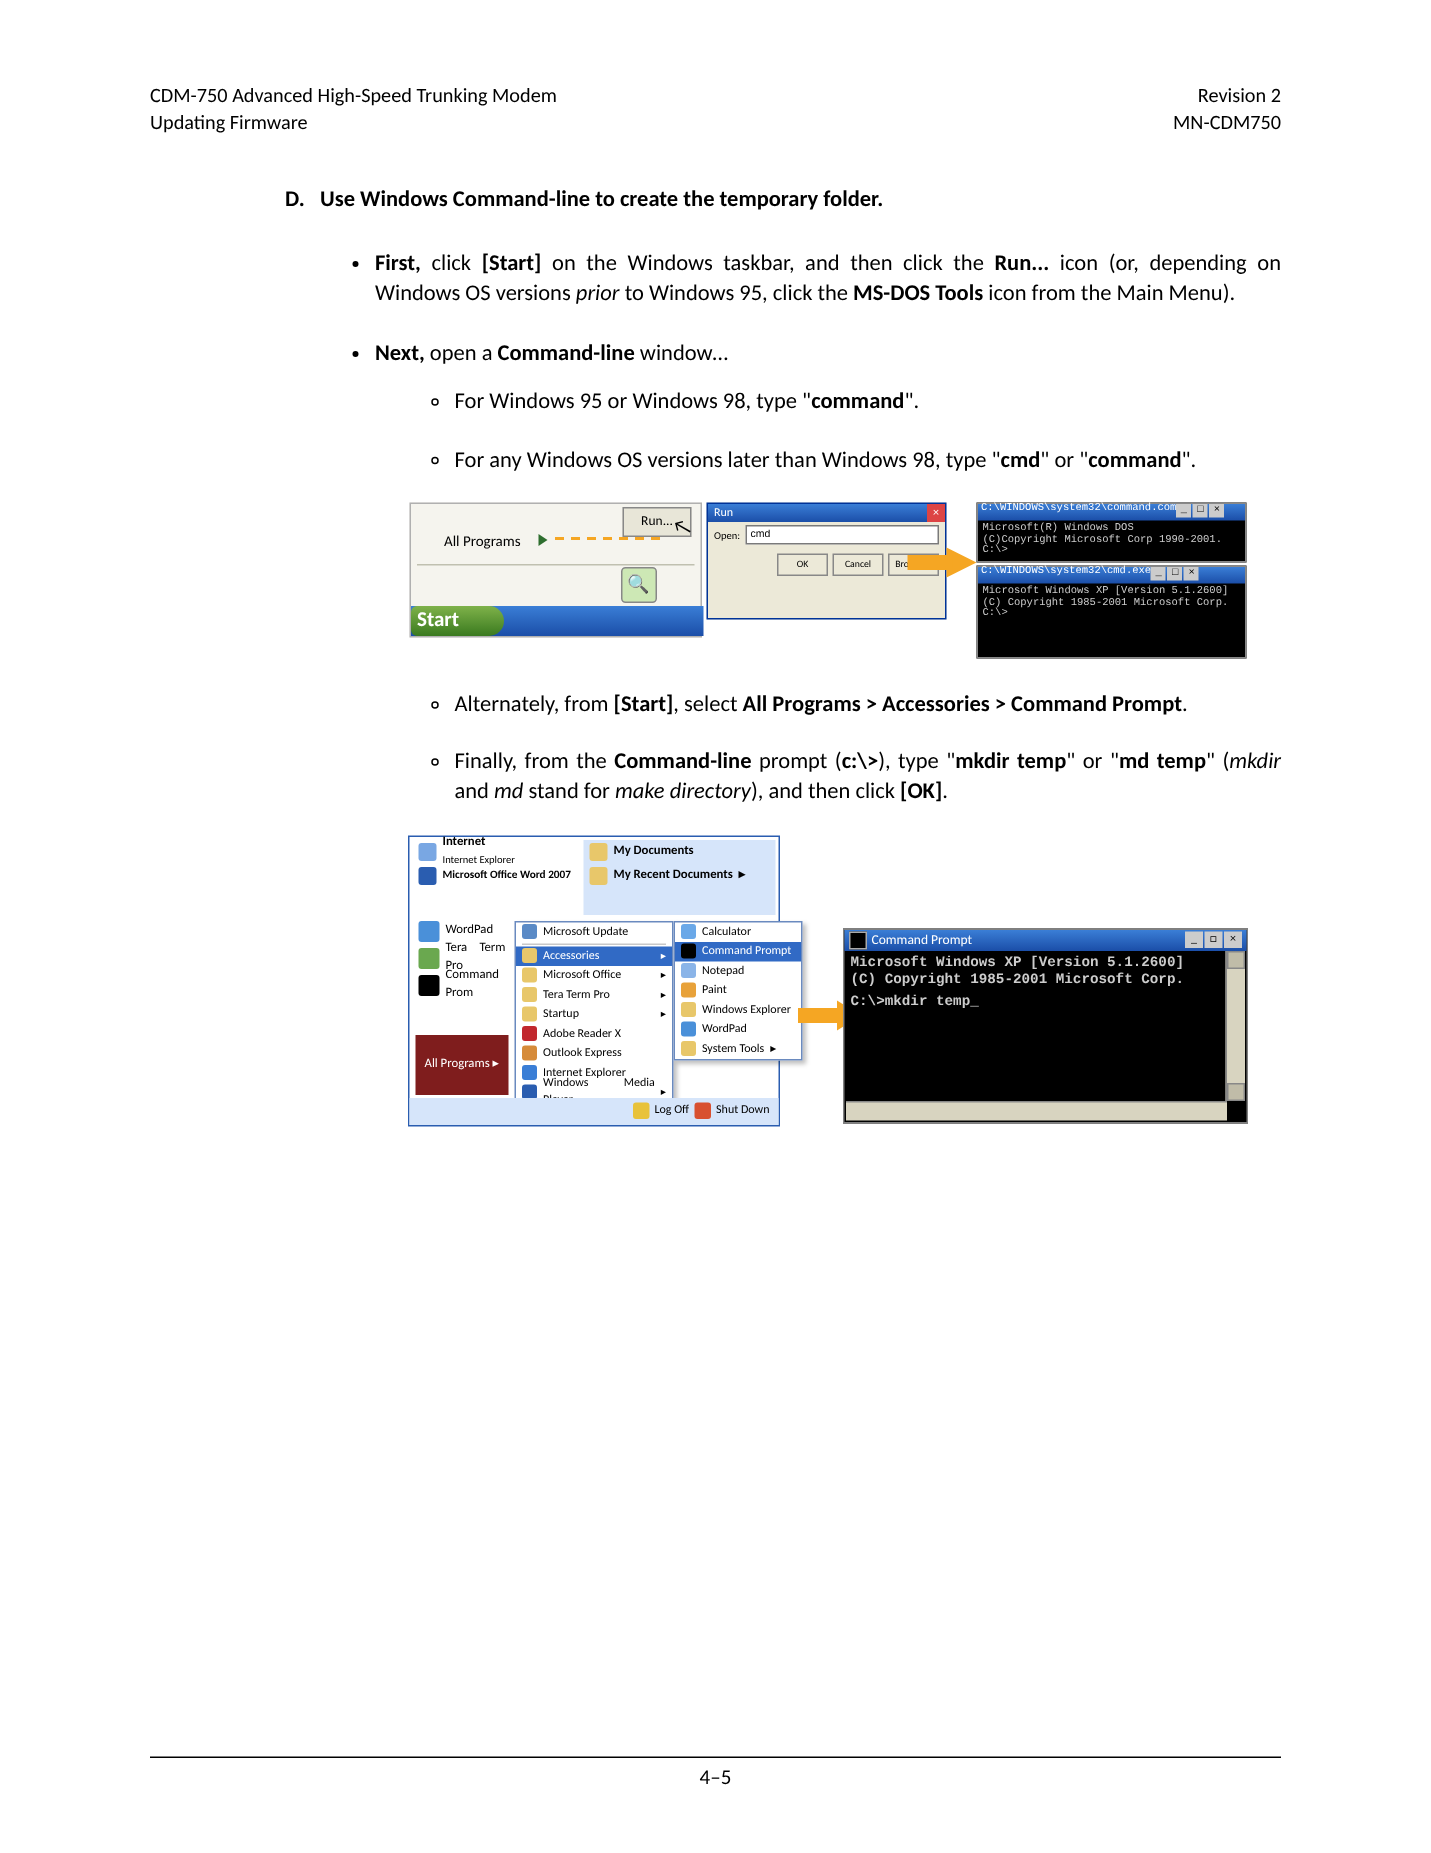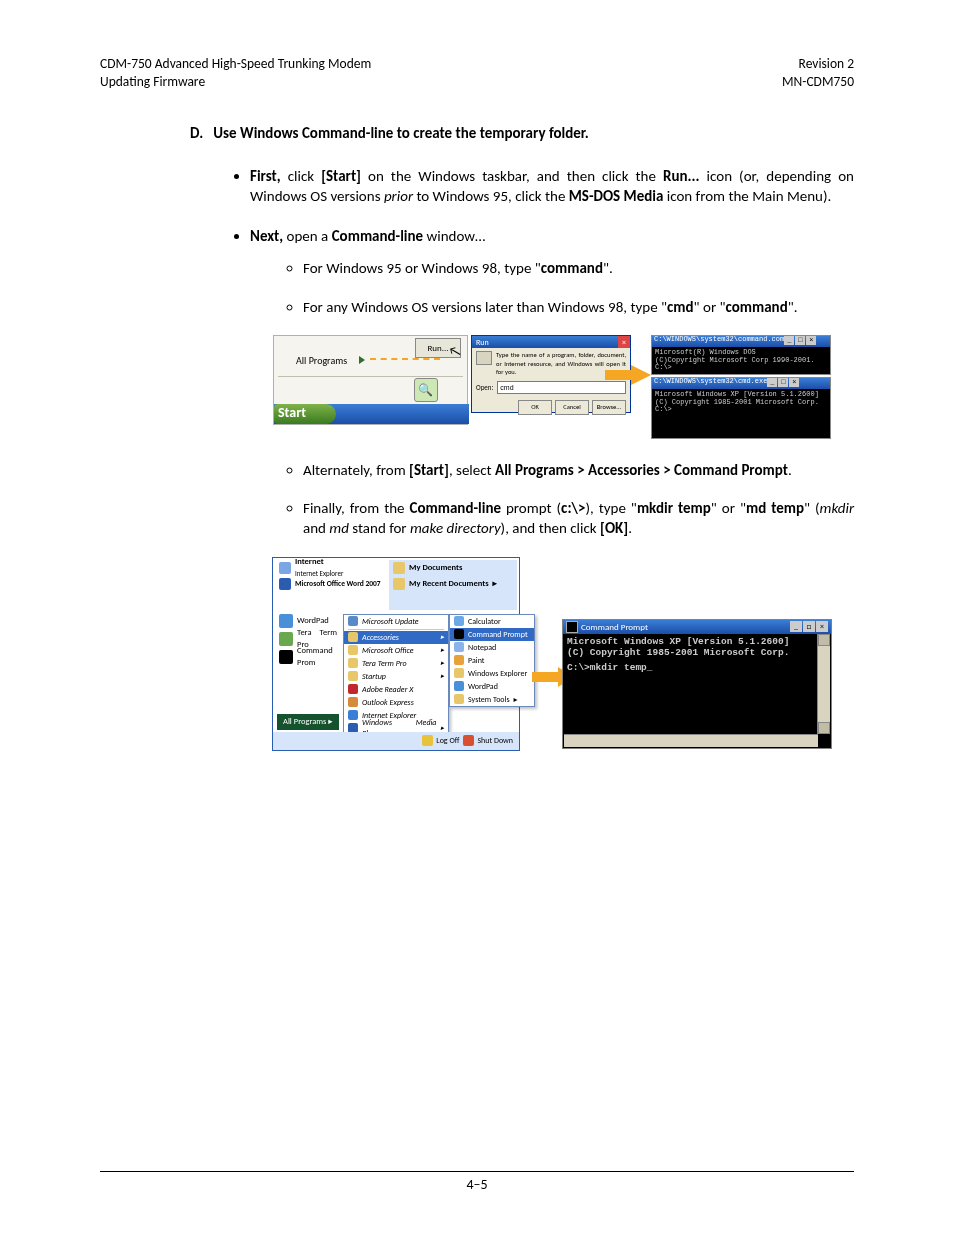--- a/index.html
+++ b/index.html
@@ -164,32 +164,32 @@
   .sm-right-col { flex:1; background:#d6e5fa; }
   .sm-item { display:flex; align-items:center; height:16px; padding:0 4px; gap:4px;}
   .sm-item.bold { font-weight:bold; }
   .sm-item .ico { width:12px; height:12px; background:#79a7e3; border-radius:2px; flex:none;}
   .sm-right-col .sm-item { font-weight:bold; }
   .sm-divider { height:1px; background:#c8c8c8; margin:1px 4px;}
   .submenu {
     position:absolute; left:70px; top:56px; width:104px;
     background:#fff; border:1px solid #6a8abf; box-shadow:2px 2px 3px rgba(0,0,0,0.25);
   }
-  .submenu .sm-item { height:13px; font-size:8px;font-style:italic; }
+  .submenu .sm-item { height:13px; font-size:8px; }
   .submenu .sm-item.hl { background:#316ac5; color:#fff;}
   .submenu .sm-item .ico { width:10px; height:10px;}
   .submenu .arrow { margin-left:auto; font-size:7px; }
   .sm-left-list {
     position:absolute; left:2px; top:54px; width:66px;
   }
   .sm-left-list .sm-item { height:18px; }
   .sm-left-list .sm-item .ico { width:14px; height:14px;}
   .all-progs-row {
     position:absolute; left:4px; bottom:20px; font-size:8.5px;
-    background:#14532d; color:#fff; padding:2px 6px;
+    background:#7f1d1d; color:#fff; padding:14px 6px;
   }
   .sm-bottom {
     position:absolute; left:0; right:0; bottom:0; height:18px;
     background:#d6e5fa; display:flex; justify-content:flex-end; gap:4px;
     align-items:center; padding-right:6px; font-size:8px;
   }
   .sm-bottom .b-ico { width:11px; height:11px; border-radius:2px;}
   .sm-bottom .logoff { display:flex; align-items:flex-start; gap:3px;}
   .sm-bottom .logoff .b-ico { background:#e8c23a;}
   .sm-bottom .shut  { display:flex; align-items:center; gap:3px;}
@@ -274,21 +274,21 @@
     </div>
   </div>
 
   <div class="section-title">
     <span>D.</span>&nbsp;&nbsp;
     <span>Use Windows Command-line to create the temporary folder.</span>
   </div>
 
   <ul class="bullets">
     <li>
-      <b>First,</b><span> click </span><b>[Start]</b><span> on the Windows taskbar, and then click the </span><b>Run...</b><span> icon (or, depending on Windows OS versions </span><i>prior</i><span> to Windows 95, click the </span><b>MS-DOS Media</b><span> icon from the Main Menu).</span>
+      <b>First,</b><span> click </span><b>[Start]</b><span> on the Windows taskbar, and then click the </span><b>Run...</b><span> icon (or, depending on Windows OS versions </span><i>prior</i><span> to Windows 95, click the </span><b>MS-DOS Tools</b><span> icon from the Main Menu).</span>
     </li>
     <li>
       <b>Next,</b><span> open a </span><b>Command-line</b><span> window…</span>
       <ul class="circles">
         <li>
           <span>For Windows 95 or Windows 98, type "</span><b>command</b><span>".</span>
         </li>
         <li>
           <span>For any Windows OS versions later than Windows 98, type "</span><b>cmd</b><span>" or "</span><b>command</b><span>".</span>
         </li>
@@ -312,21 +312,20 @@
             <span>Start</span>
           </div>
         </div>
         <div class="cursor-icon">↖</div>
 
         <div class="run-dialog">
           <div class="titlebar">
             <span>Run</span>
             <span class="close">×</span>
           </div>
-          <div class="desc">Type the name of a program, folder, document, or Internet resource, and Windows will open it for you.</div>
           <div class="open-row">
             <label>Open:</label>
             <input type="text" value="cmd" style="">
           </div>
           <div class="btn-row">
             <div class="btn">
                 <span>OK</span>
               </div>
             <div class="btn">
                 <span>Cancel</span>

